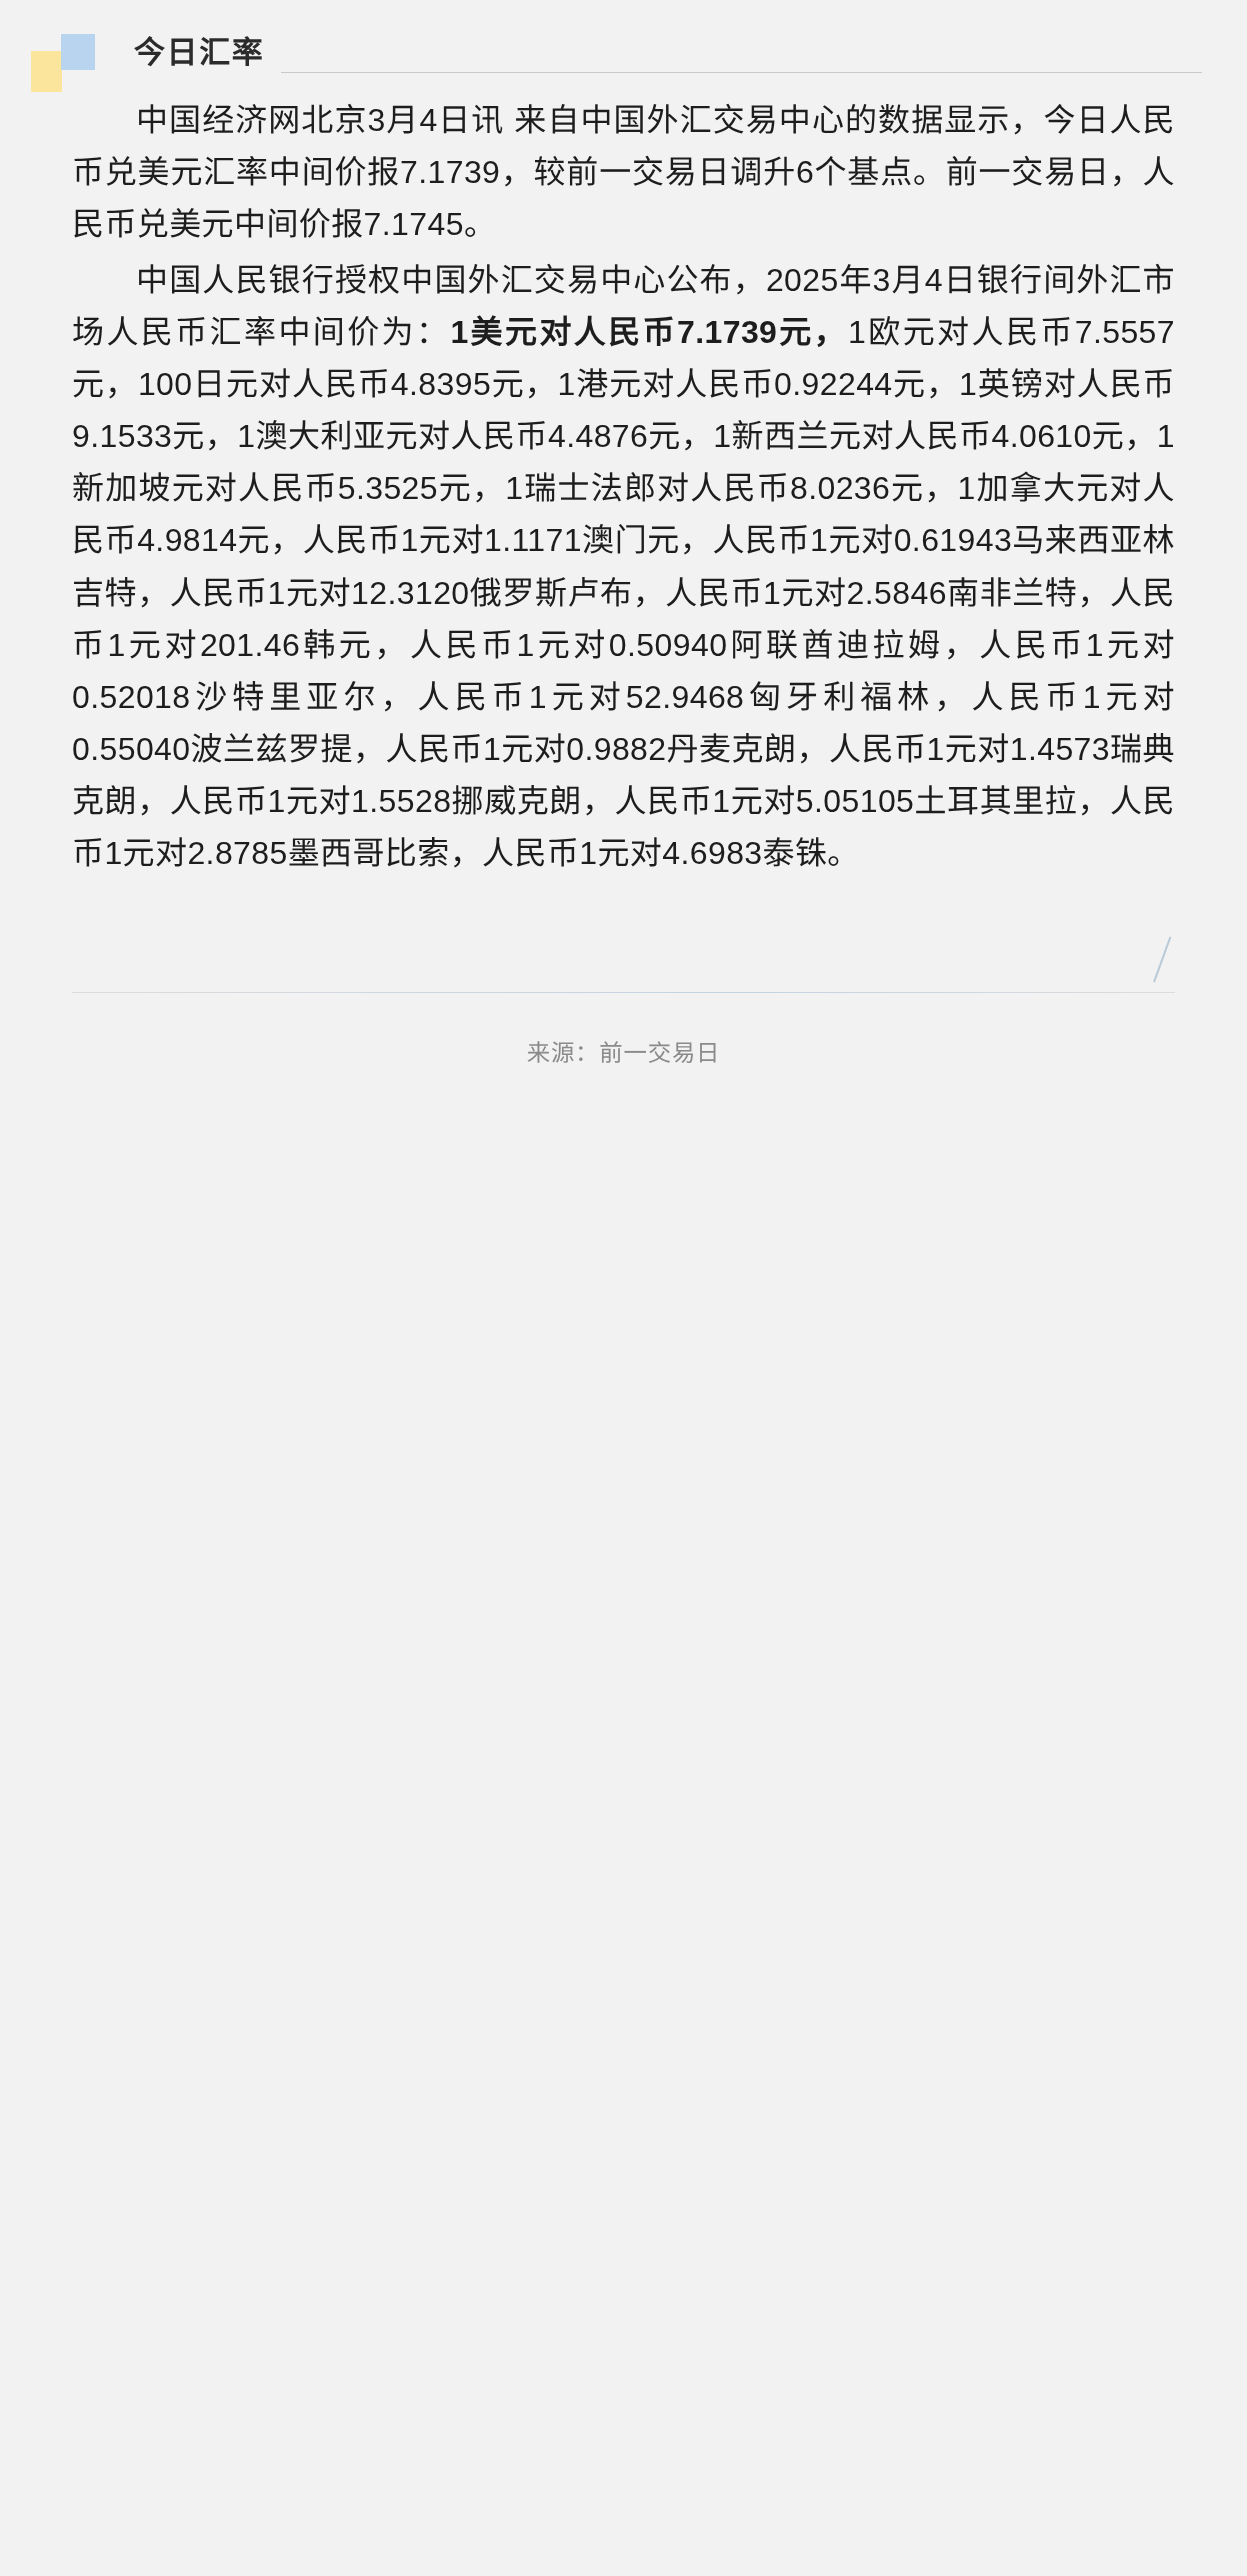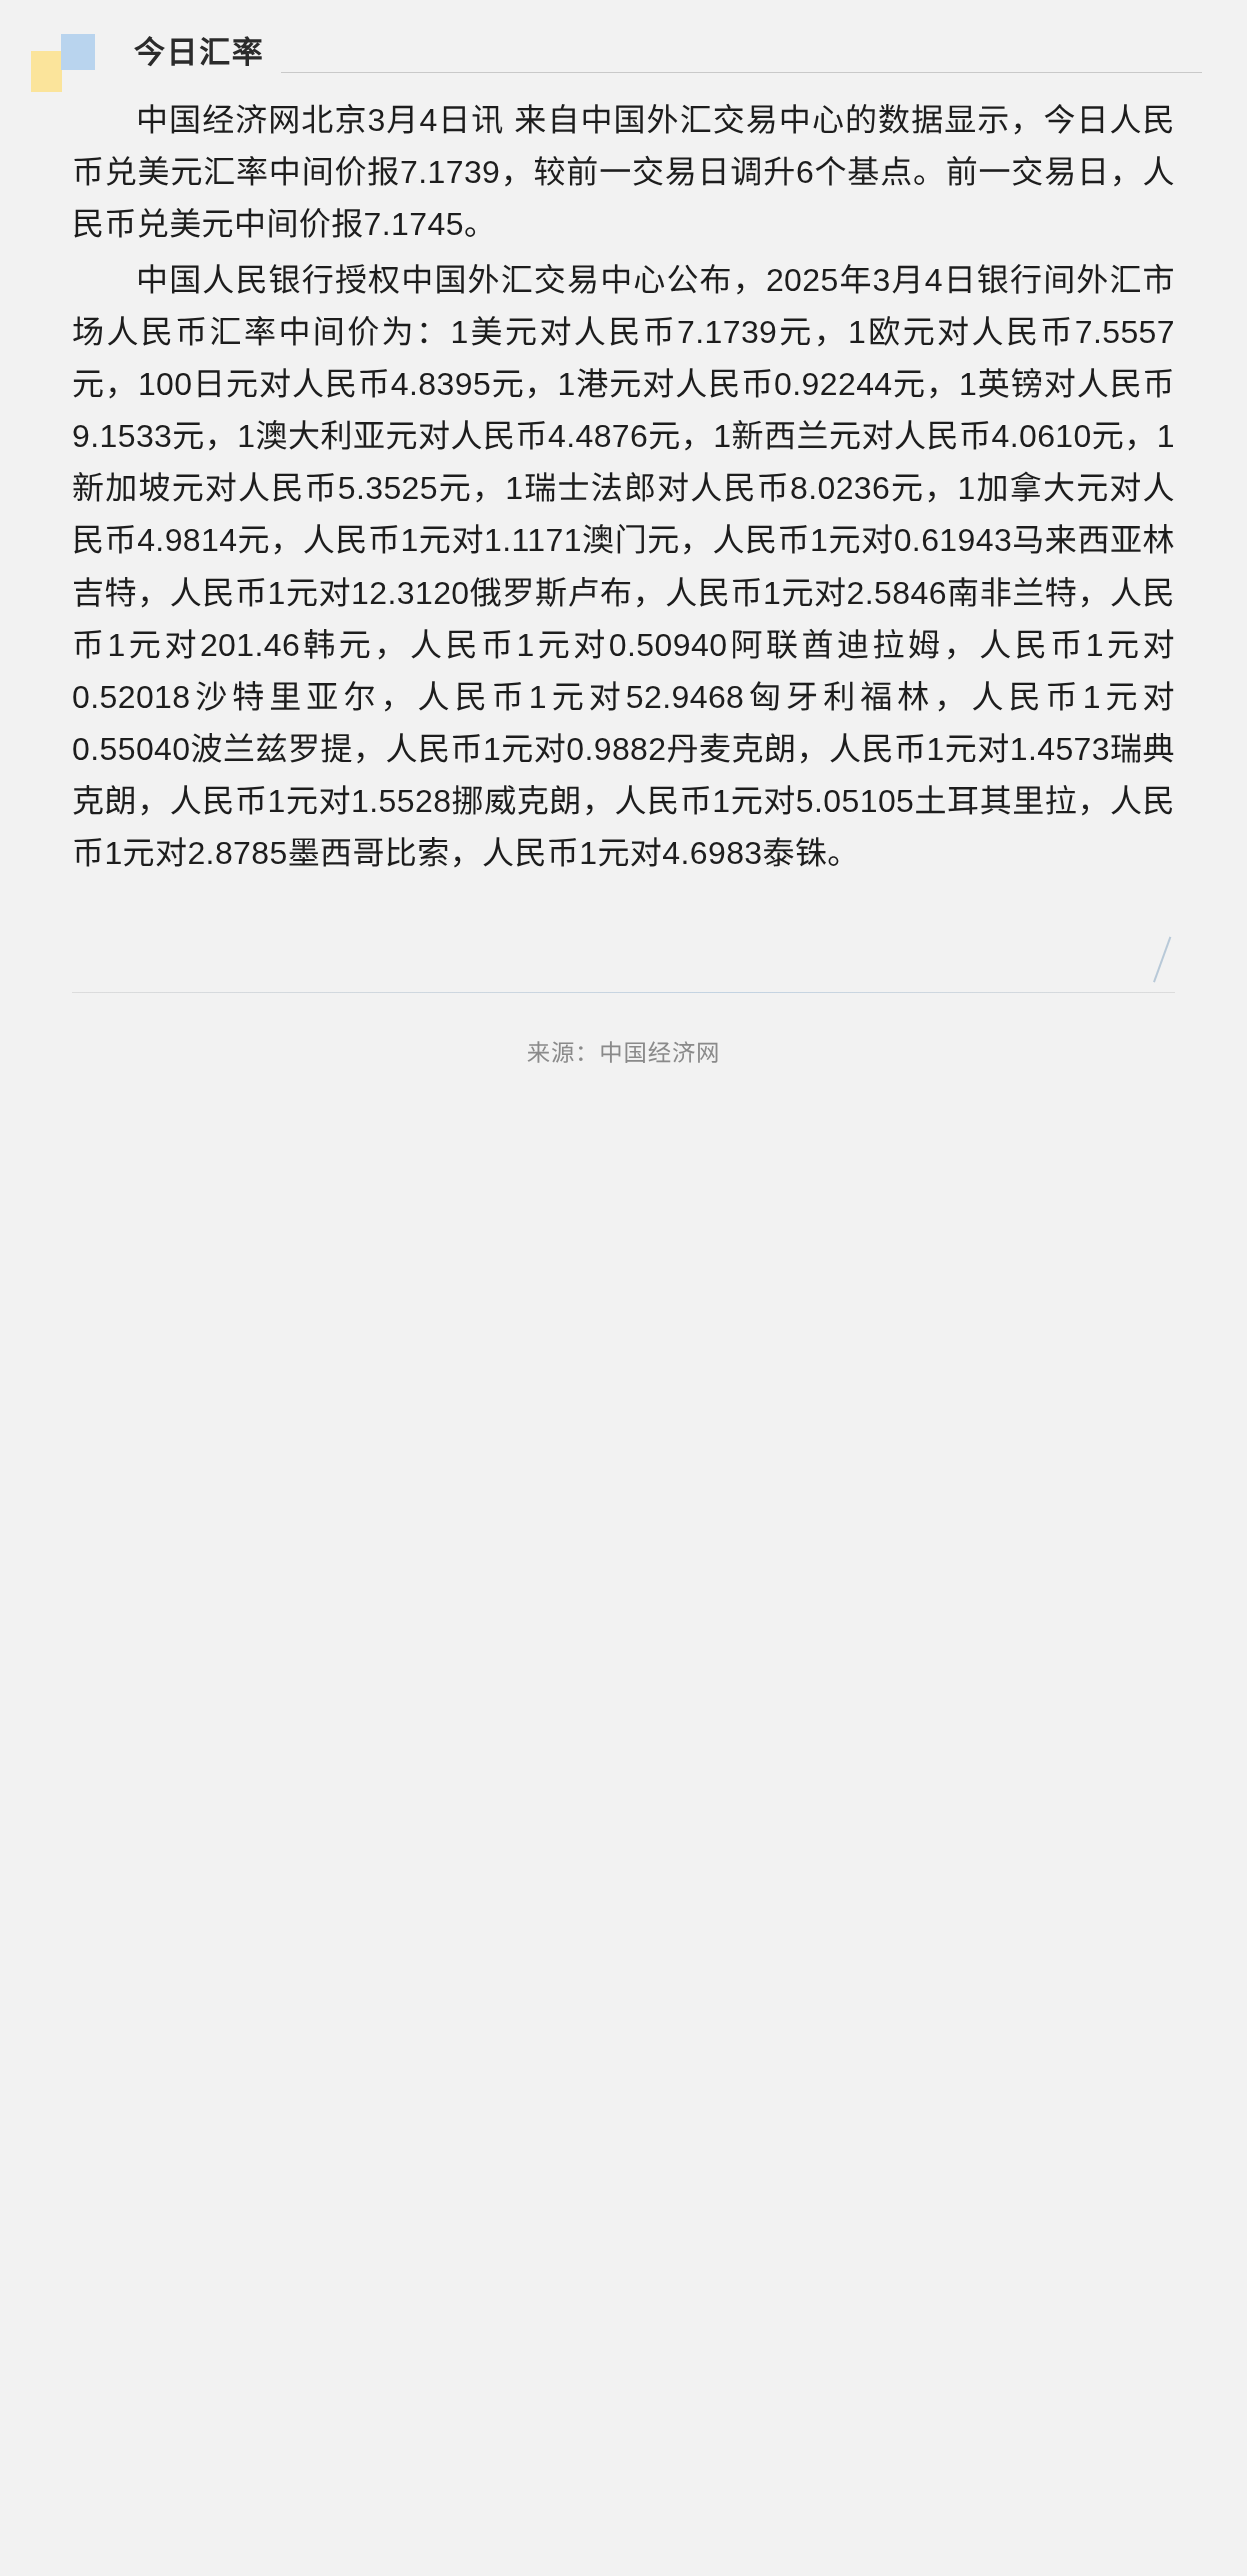--- a/index.html
+++ b/index.html
@@ -79,21 +79,21 @@
     color: #1d1d1d;
     text-align: justify;
     text-justify: inter-ideograph;
     letter-spacing: 0.4px;
   }
   .article p {
     margin: 0 0 3.1px 0;
     text-indent: 2em;
   }
   .article .strong {
-    font-weight: normal;
+    font-weight: bold;
   }
 
   
   .footer {
     position: relative;
     margin-top: 55px;
     height: 156px;
   }
   .footer-slash {
     position: absolute;
@@ -139,17 +139,17 @@
   </div>
 
   <div class="article">
     <p>中国经济网北京3月4日讯 来自中国外汇交易中心的数据显示，今日人民币兑美元汇率中间价报7.1739，较前一交易日调升6个基点。前一交易日，人民币兑美元中间价报7.1745。</p>
     <p><span>中国人民银行授权中国外汇交易中心公布，2025年3月4日银行间外汇市场人民币汇率中间价为：</span><span class="strong">1美元对人民币7.1739元，</span><span>1欧元对人民币7.5557元，100日元对人民币4.8395元，1港元对人民币0.92244元，1英镑对人民币9.1533元，1澳大利亚元对人民币4.4876元，1新西兰元对人民币4.0610元，1新加坡元对人民币5.3525元，1瑞士法郎对人民币8.0236元，1加拿大元对人民币4.9814元，人民币1元对1.1171澳门元，人民币1元对0.61943马来西亚林吉特，人民币1元对12.3120俄罗斯卢布，人民币1元对2.5846南非兰特，人民币1元对201.46韩元，人民币1元对0.50940阿联酋迪拉姆，人民币1元对0.52018沙特里亚尔，人民币1元对52.9468匈牙利福林，人民币1元对0.55040波兰兹罗提，人民币1元对0.9882丹麦克朗，人民币1元对1.4573瑞典克朗，人民币1元对1.5528挪威克朗，人民币1元对5.05105土耳其里拉，人民币1元对2.8785墨西哥比索，人民币1元对4.6983泰铢。</span></p>
   </div>
 
   <div class="footer">
     <div class="footer-slash"></div>
     <div class="footer-rule"></div>
-    <div class="footer-source">来源：中国经济网</div>
+    <div class="footer-source">来源：前一交易日</div>
   </div>
 
 </div>
 
 
 </body></html>

